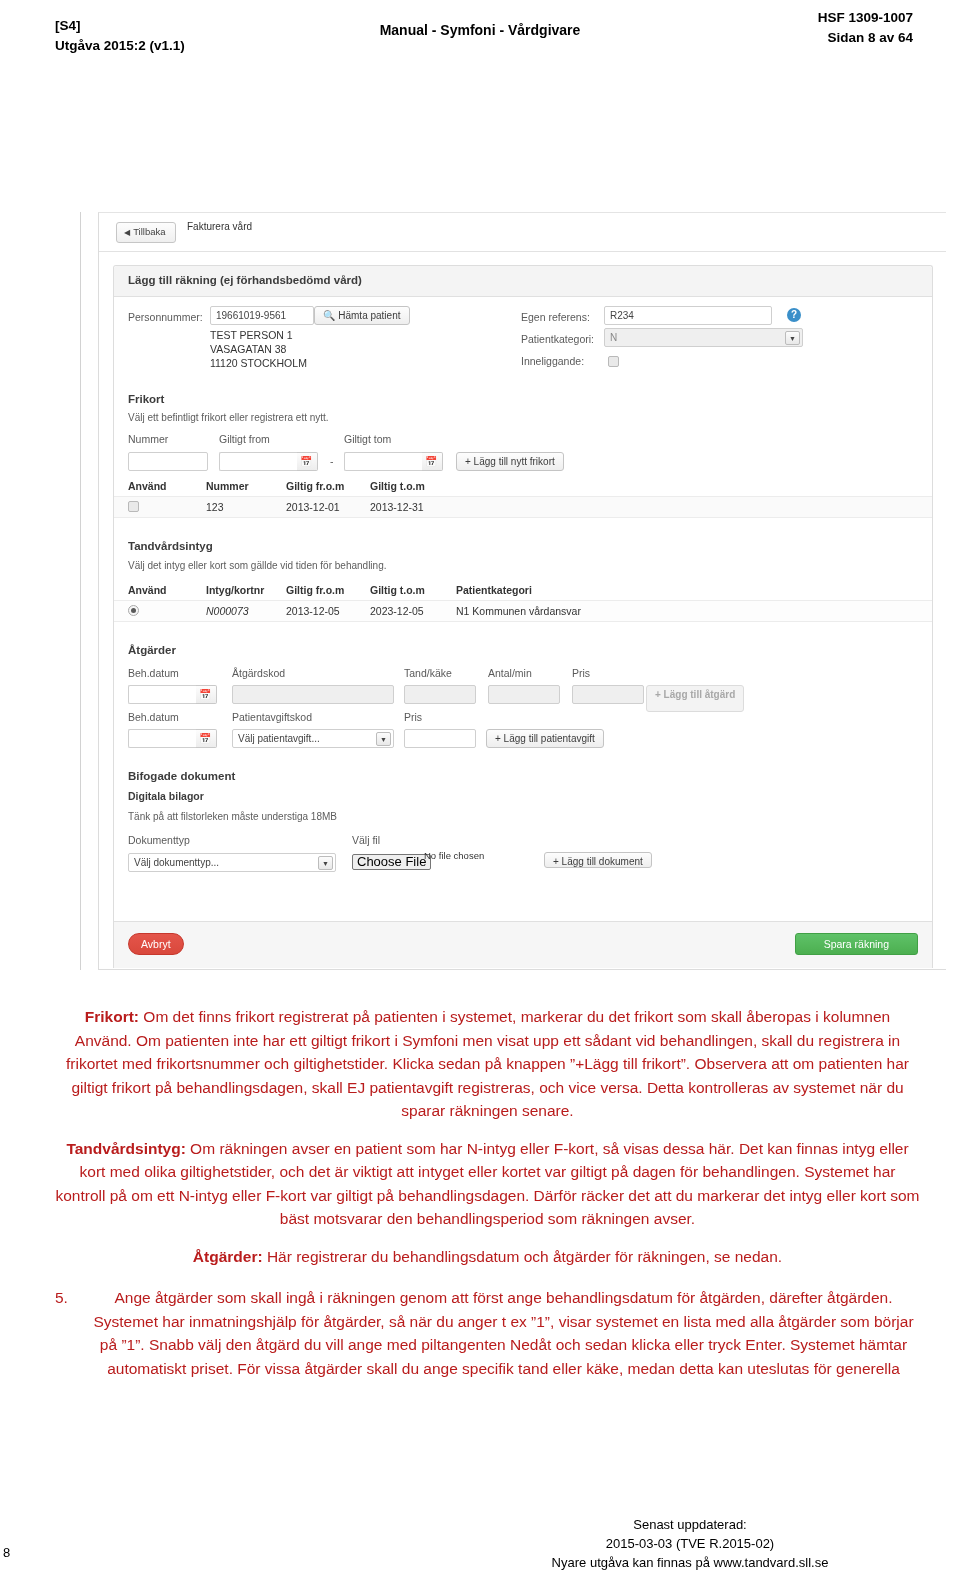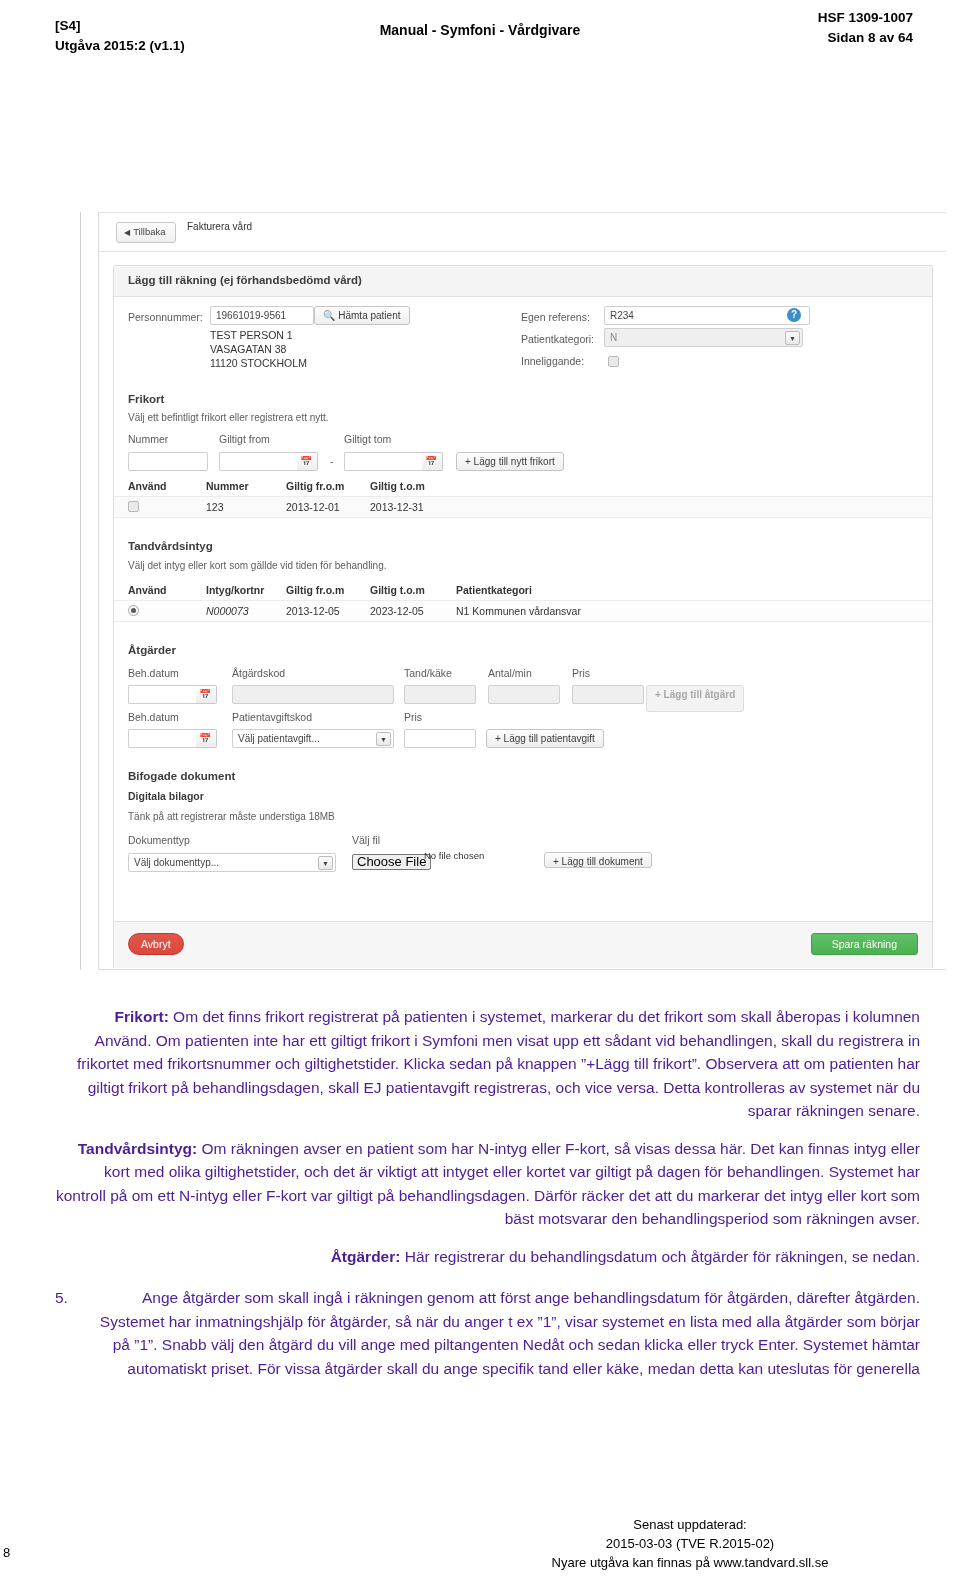--- a/index.html
+++ b/index.html
@@ -253,21 +253,21 @@
     border-radius: 11px;
     box-sizing: border-box;
   }
   .btn-spara {
     position: absolute;
     right: 14px; top: 11px;
     background: linear-gradient(#5fc268,#4caf50);
     border: 1px solid #41a045;
     color: #fff;
     height: 22px; line-height: 20px;
-    padding: 0 20px;
+    padding: 0 28px;
     font-size: 10.5px;
     border-radius: 3px;
     box-sizing: border-box;
   }
 
   .filebtn {
     display:inline-block;
     box-sizing:border-box;
     height: 16px;
     line-height: 14px;
@@ -281,22 +281,22 @@
   }
 
   
   .body-text {
     position: absolute;
     left: 55px;
     right: 40px;
     top: 1005px;
     font-size: 15.5px;
     line-height: 23.5px;
-    color: #4c1d95;
-    text-align: right;
+    color: #b91c1c;
+    text-align: center;
   }
   .body-text p { margin: 0 0 14px 0; }
   .body-text b { font-weight: bold; }
   .ol-item {
     position: relative;
     padding-left: 32px;
     margin-top: 18px;
   }
   .ol-num {
     position: absolute;
@@ -357,21 +357,21 @@
         <div class="inp" style="position:absolute;left:96px;top:9px;width:104px;">19661019-9561</div>
         <div class="btn" style="position:absolute;left:200px;top:9px;height:19px;line-height:17px;">
           <span>🔍</span>
           <span>Hämta patient</span>
         </div>
         <div class="bold" style="position:absolute;left:96px;top:32px;font-size:10.5px;">TEST PERSON 1</div>
         <div class="bold" style="position:absolute;left:96px;top:46px;font-size:10.5px;">VASAGATAN 38</div>
         <div class="bold" style="position:absolute;left:96px;top:60px;font-size:10.5px;">11120 STOCKHOLM</div>
 
         <div style="position:absolute;left:407px;top:14px;" class="lbl">Egen referens:</div>
-        <div class="inp" style="position:absolute;left:490px;top:9px;width:206px;">R234</div>
+        <div class="inp" style="position:absolute;left:490px;top:9px;width:168px;">R234</div>
         <div class="help-dot" style="position:absolute;left:673px;top:11px;">?</div>
 
         <div style="position:absolute;left:407px;top:36px;" class="lbl">Patientkategori:</div>
         <div class="inp disabled" style="position:absolute;left:490px;top:31px;width:199px;position:absolute;">
           <span>N</span>
           <span class="sel-arrow">▼</span>
         </div>
 
         <div style="position:absolute;left:407px;top:58px;" class="lbl">Inneliggande:</div>
         <span class="chk" style="position:absolute;left:494px;top:59px;"></span>
@@ -448,21 +448,21 @@
         </div>
         <div class="inp" style="position:absolute;left:118px;top:432px;width:162px;">
           <span>Välj patientavgift...</span>
           <span class="sel-arrow">▼</span>
         </div>
         <div class="inp" style="position:absolute;left:290px;top:432px;width:72px;"></div>
         <div class="btn" style="position:absolute;left:372px;top:432px;height:19px;line-height:17px;">+ Lägg till patientavgift</div>
 
         <div class="sec-title" style="position:absolute;left:14px;top:473px;">Bifogade dokument</div>
         <div style="position:absolute;left:14px;top:493px;font-size:10.5px;font-weight:bold;color:#3c3c3c;">Digitala bilagor</div>
-        <div class="sec-note" style="position:absolute;left:14px;top:514px;">Tänk på att registrerar måste understiga 18MB</div>
+        <div class="sec-note" style="position:absolute;left:14px;top:514px;">Tänk på att filstorleken måste understiga 18MB</div>
 
         <div class="lbl" style="position:absolute;left:14px;top:537px;">Dokumenttyp</div>
         <div class="lbl" style="position:absolute;left:238px;top:537px;">Välj fil</div>
 
         <div class="inp" style="position:absolute;left:14px;top:556px;width:208px;">
           <span>Välj dokumenttyp...</span>
           <span class="sel-arrow">▼</span>
         </div>
         <span class="filebtn" style="position:absolute;left:238px;top:557px;">Choose File</span>
         <span style="position:absolute;left:310px;top:553px;font-size:9.5px;color:#333;">No file chosen</span>

